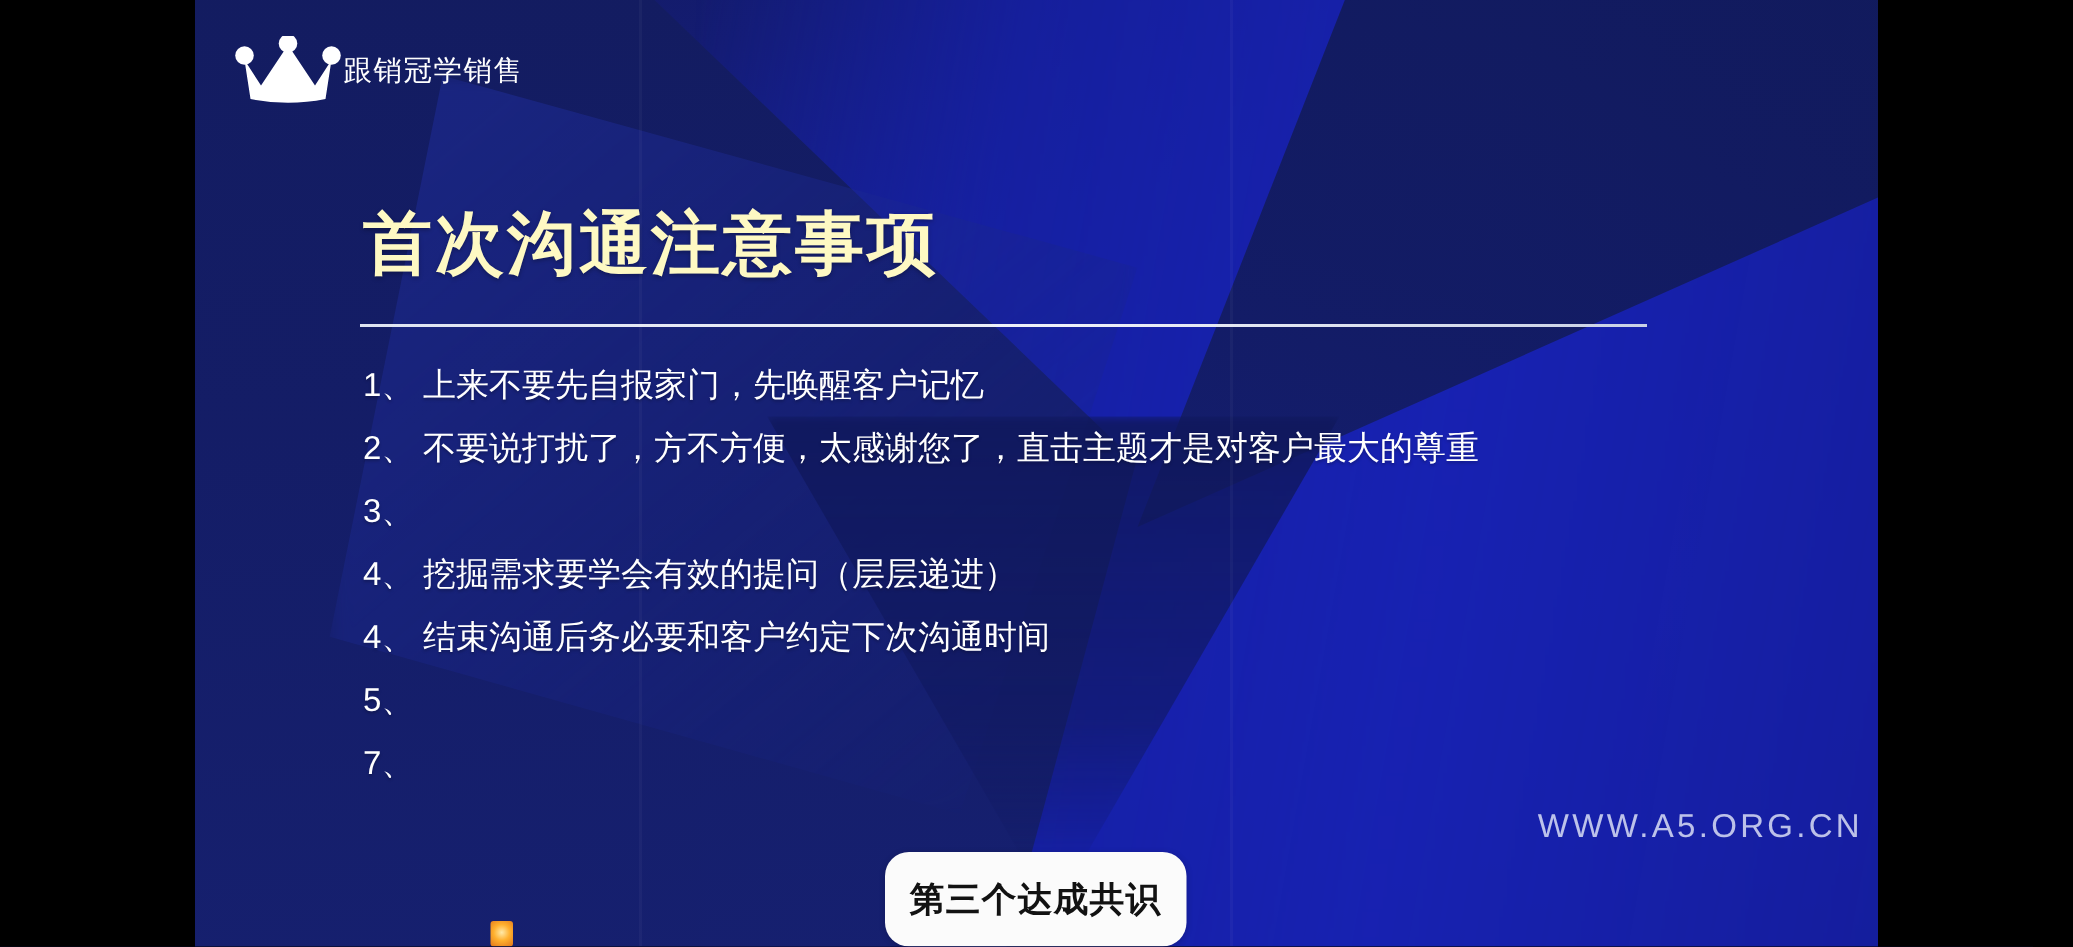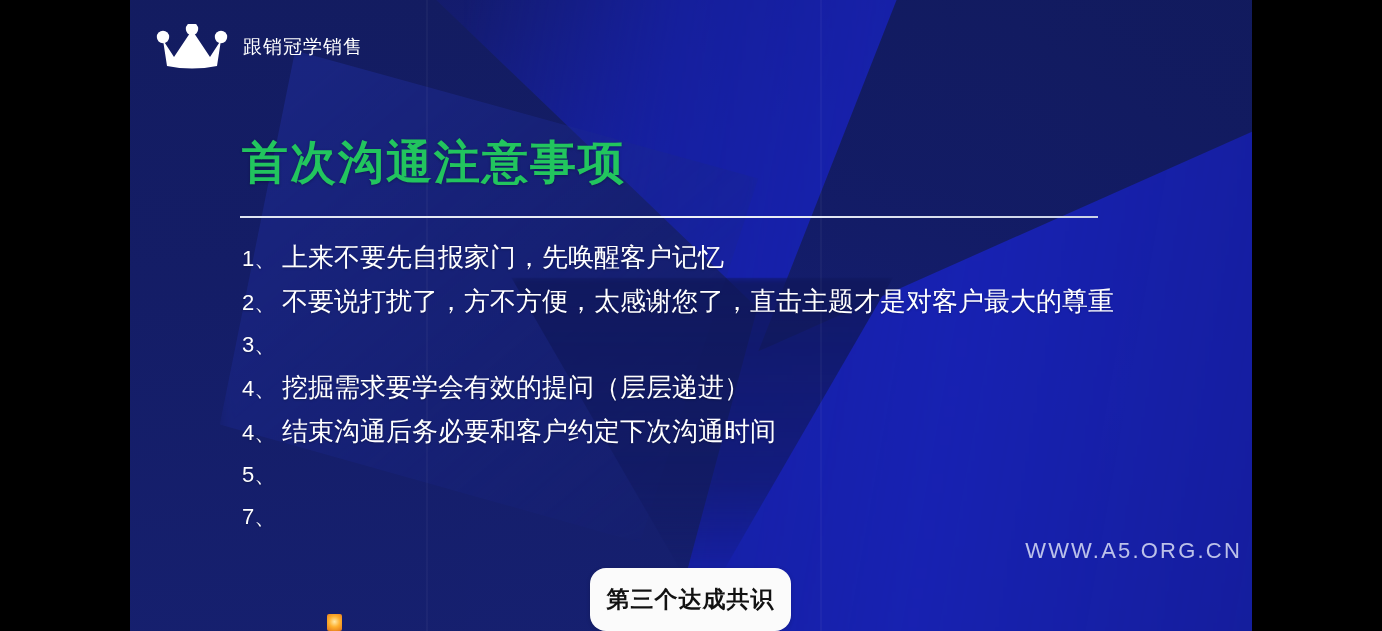--- a/index.html
+++ b/index.html
@@ -113,38 +113,37 @@
     background: rgba(255,255,255,0.035);
   }
 
   
   .logo-row {
     position: absolute;
     left: 25px;
     top: 24px;
     display: flex;
     align-items: center;
-    gap: 14px;
     z-index: 12;
   }
   .crown-icon { width: 74px; height: 46px; display: block; }
   .brand-name {
     color: #ffffff;
     font-size: 19px;
     letter-spacing: 1px;
     font-weight: 500;
     white-space: nowrap;
   }
 
   
   .slide-title {
     position: absolute;
     left: 112px;
     top: 132px;
-    color: #22c55e;
+    color: #fef9c3;
     font-size: 46px;
     font-weight: bold;
     letter-spacing: 2px;
     white-space: nowrap;
     z-index: 12;
     text-shadow: 0 1px 3px rgba(0,0,0,0.28);
   }
 
   .title-rule {
     position: absolute;
@@ -171,21 +170,21 @@
     font-size: 22px;
     line-height: 42px;
     white-space: nowrap;
     text-shadow: 0 1px 2px rgba(0,0,0,0.25);
   }
   .bullet-num {
     width: 40px;
     flex: 0 0 40px;
     font-size: 22px;
   }
-  .bullet-text { font-size: 26px; }
+  .bullet-text { font-size: 22px; }
 
   
   .bottom-pill {
     position: absolute;
     left: 460px;
     top: 568px;
     width: 201px;
     height: 63px;
     background: #fbfbfb;
     border-radius: 16px;

